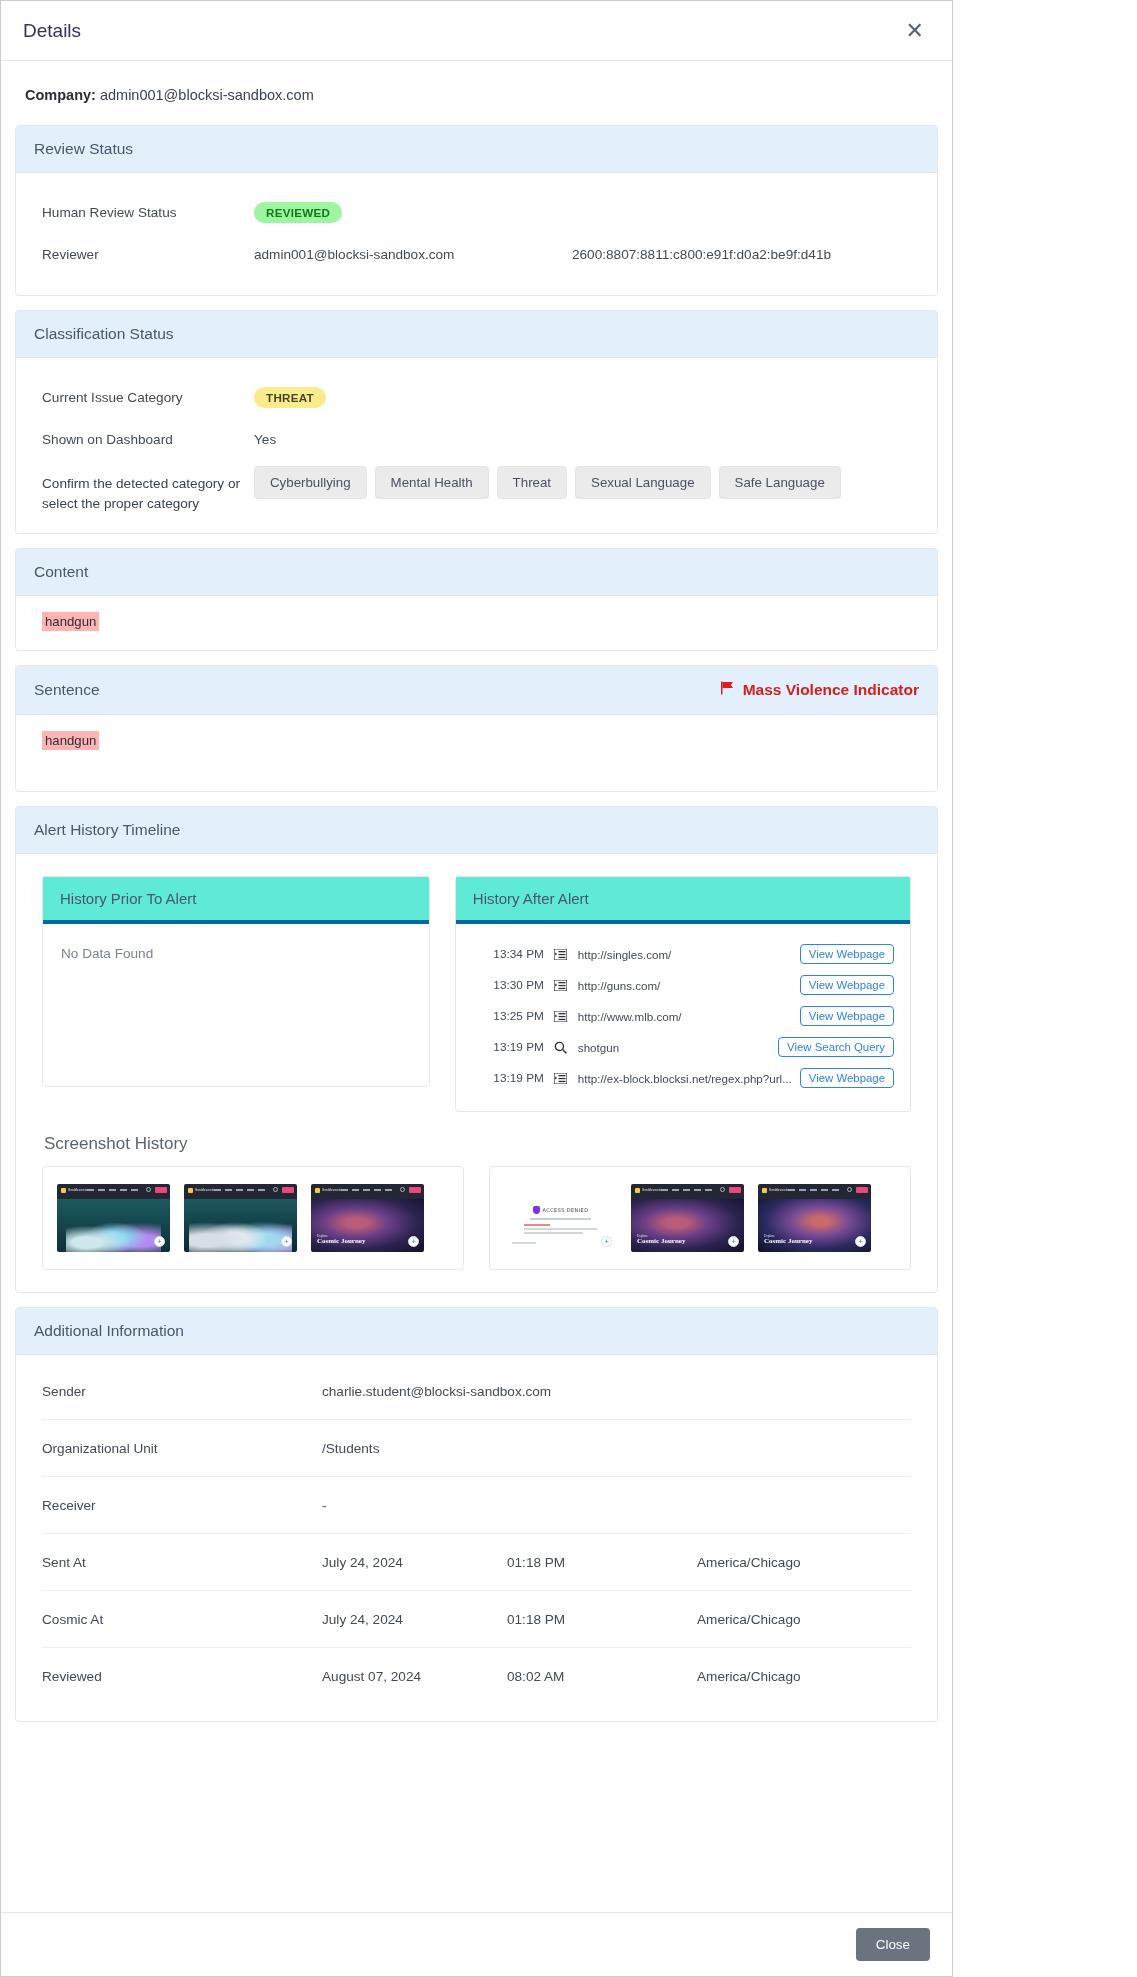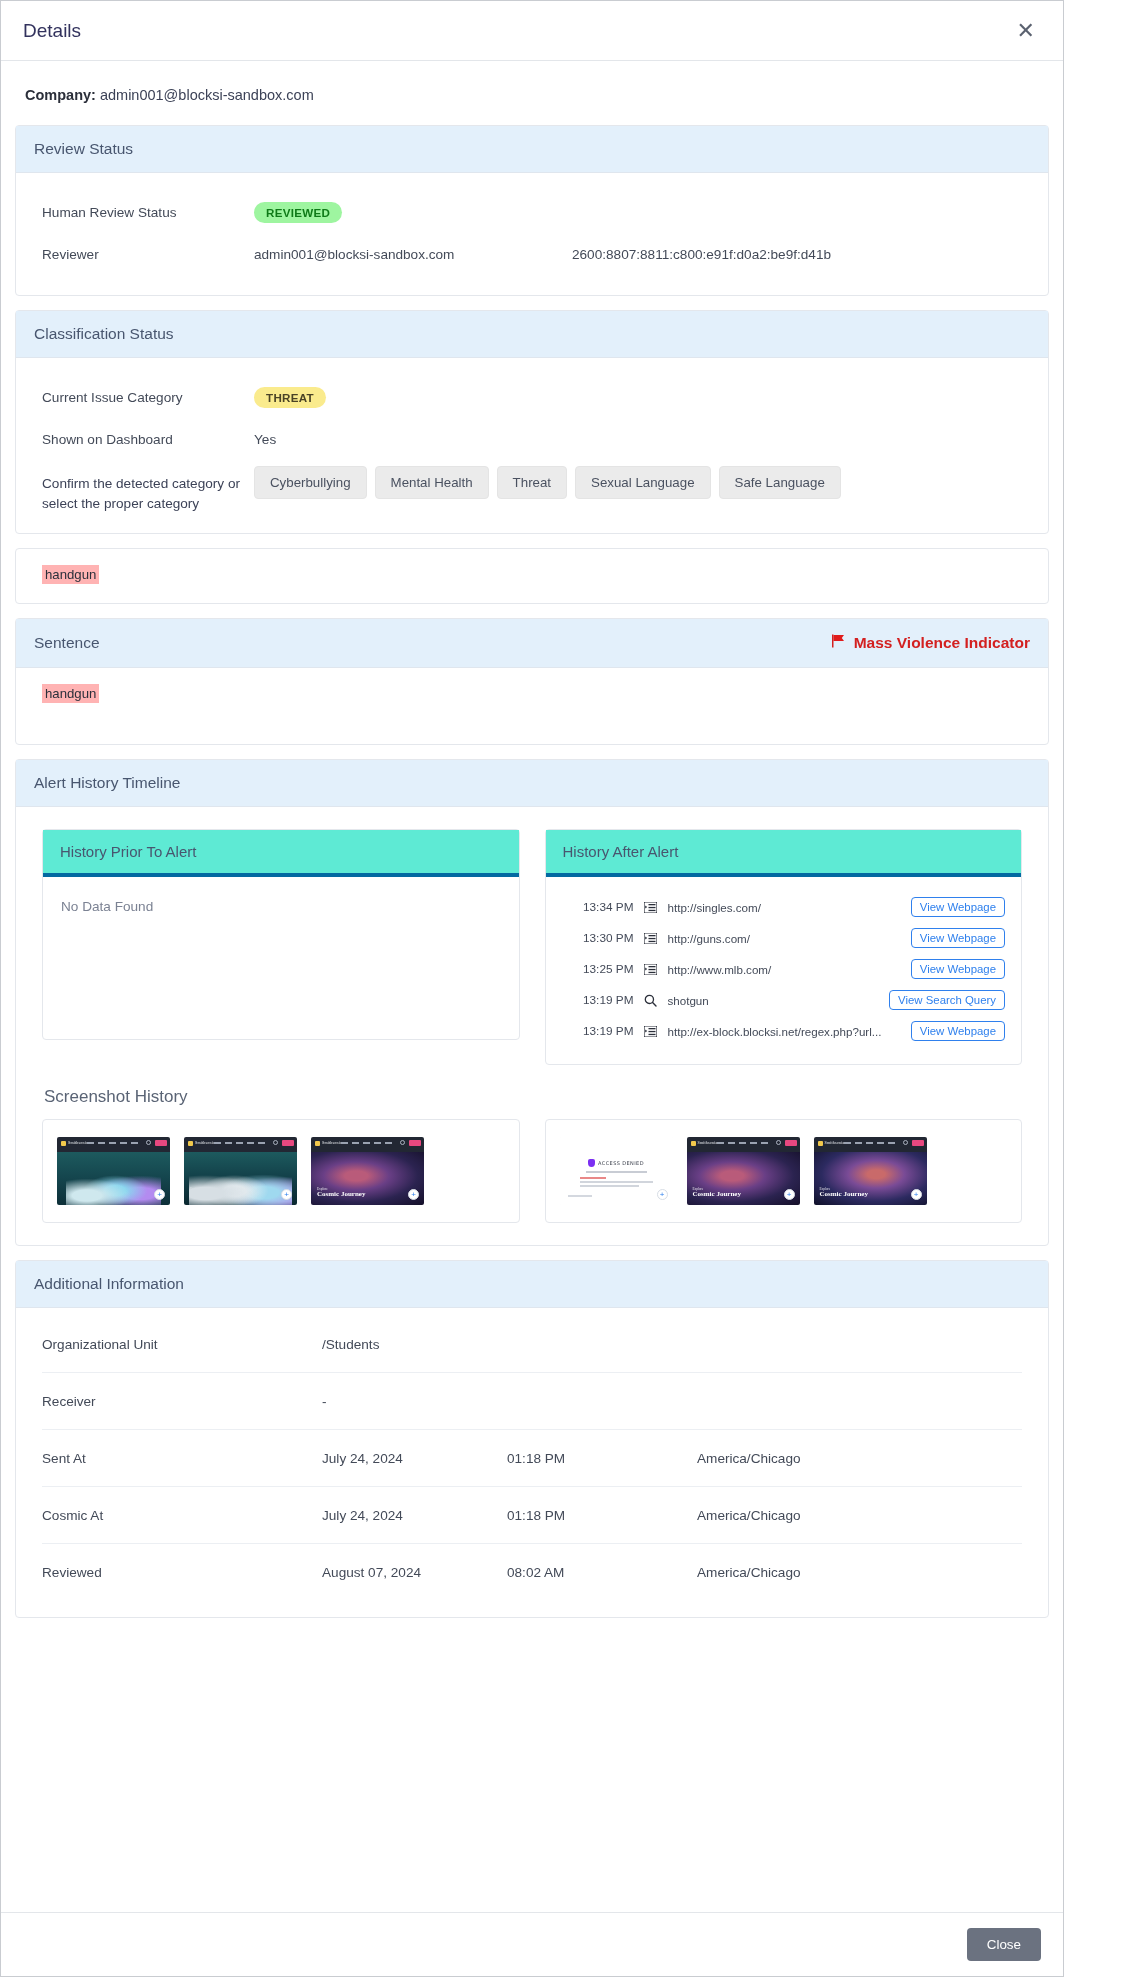--- a/index.html
+++ b/index.html
@@ -5,21 +5,21 @@
   * { box-sizing: border-box; }
   html, body { margin:0; padding:0; }
   body {
     width:1137px;
     background:#ffffff;
     font-family:"Liberation Sans", sans-serif;
     color:#3c4257;
     -webkit-font-smoothing:antialiased;
   }
   .modal {
-    width:1064px;
+    width:953px;
     min-height:1977px;
     background:#ffffff;
     border:1px solid #c9ccd1;
     display:flex;
     flex-direction:column;
   }
   
   .modal-header {
     height:60px;
     border-bottom:1px solid #e3e6ea;
@@ -347,20 +347,23 @@
             <button class="catbtn">Mental Health</button>
             <button class="catbtn">Threat</button>
             <button class="catbtn">Sexual Language</button>
             <button class="catbtn">Safe Language</button>
           </div>
         </div>
       </div>
     </div>
 
     <div class="card">
+      <div class="card-head">
+        <span>Content</span>
+      </div>
       <div class="content-body">
         <span class="hl">handgun</span>
       </div>
     </div>
 
     <div class="card">
       <div class="card-head">
         <span>Sentence</span>
         <span class="flagwrap">
           <span>
@@ -612,20 +615,24 @@
       </div>
     </div>
 
     <div class="card">
       <div class="card-head">
         <span>Additional Information</span>
       </div>
       <div class="ai-body">
 
         <div class="ai-row">
+          <div class="c1">Sender</div>
+          <div class="c2" style="flex:0 0 auto;width:auto">charlie.student@blocksi-sandbox.com</div>
+        </div>
+        <div class="ai-row">
           <div class="c1">Organizational Unit</div>
           <div class="c2" style="flex:0 0 auto;width:auto">/Students</div>
         </div>
         <div class="ai-row">
           <div class="c1">Receiver</div>
           <div class="c2" style="flex:0 0 auto;width:auto">-</div>
         </div>
         <div class="ai-row">
           <div class="c1">Sent At</div>
           <div class="c2">July 24, 2024</div>

